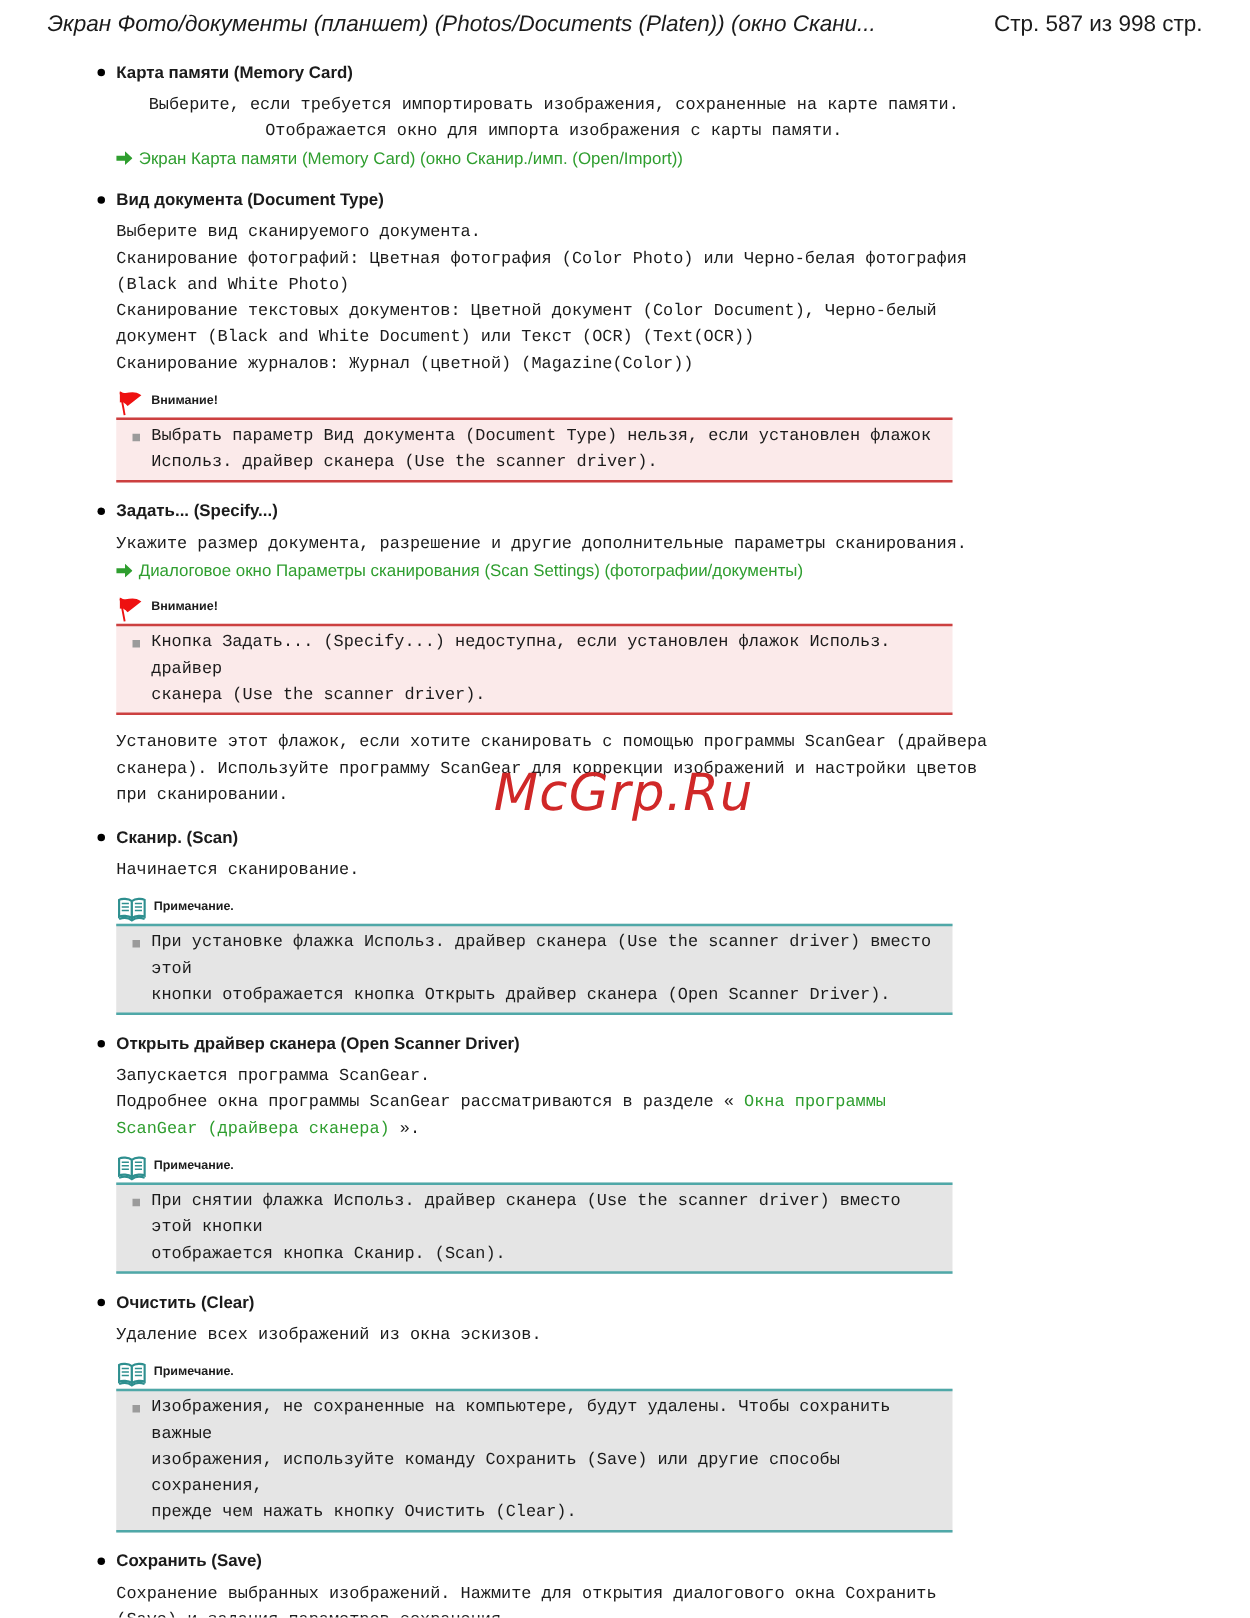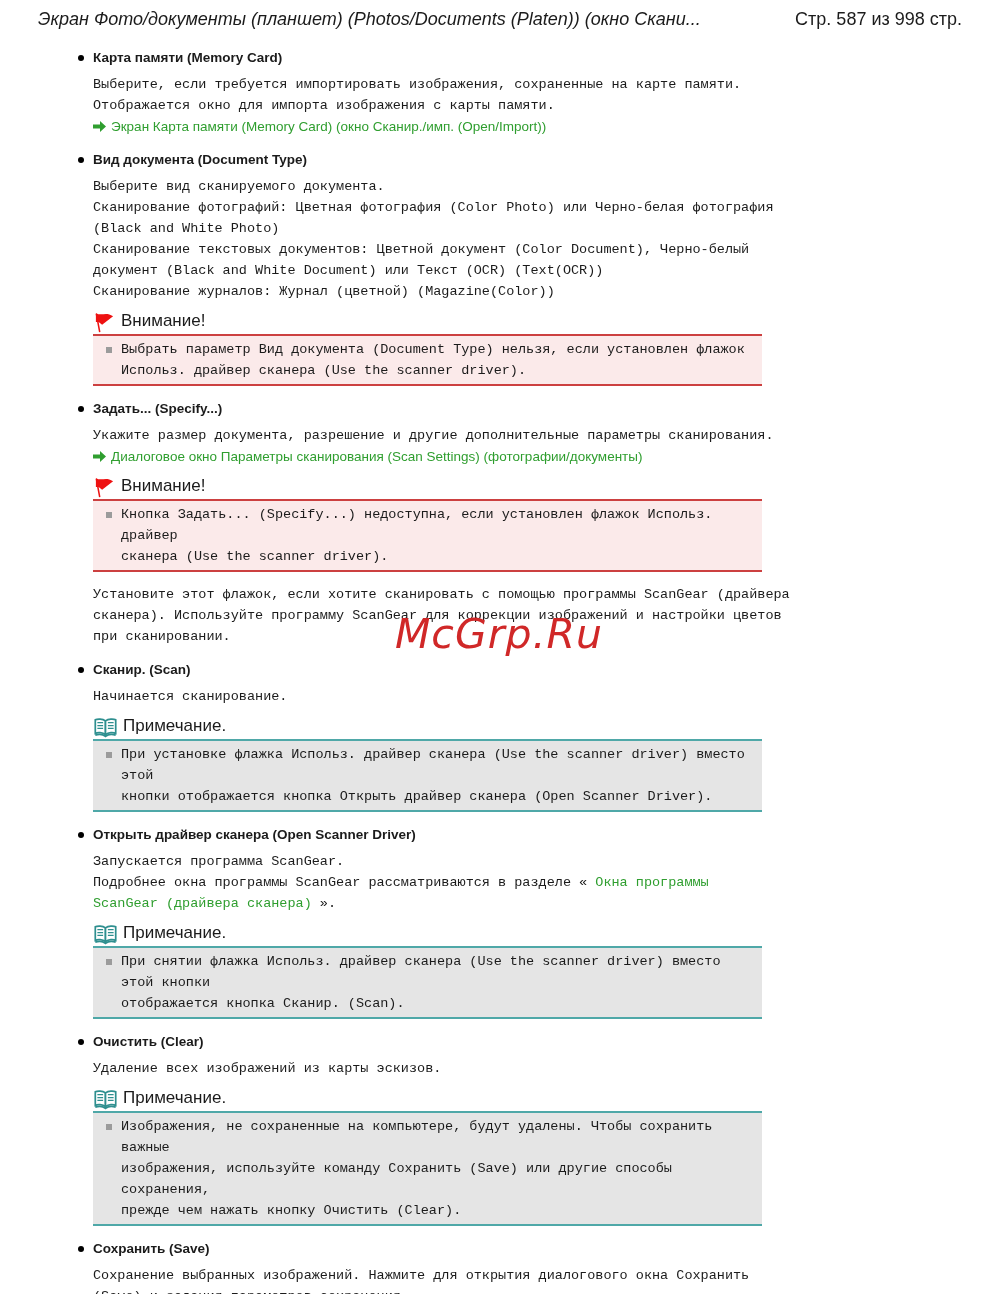--- a/index.html
+++ b/index.html
@@ -21,30 +21,30 @@
     position:relative;
   }
   .page-header{
     display:flex;justify-content:space-between;align-items:baseline;
     padding:8px 38px 0 38px;font-size:18px;line-height:22px;white-space:nowrap;
   }
   .page-header .title{overflow:hidden;font-style:italic;}
   .page-header .page-info{margin-left:16px;}
   .content{padding-top:2px;}
   .section{margin:12px 0 0 78px;}
-  .section.first{margin-top:15px;}
+  .section.first{margin-top:15px;text-align:center;}
   .sec-heading{display:flex;font-weight:bold;font-size:13.5px;line-height:21px;}
   .round-bullet{width:6px;height:6px;border-radius:50%;background:#000;margin:8px 9px 0 0;flex:none;}
   .sec-body{margin:6px 0 0 15px;font-size:13.5px;line-height:21px;max-width:700px;}
   .body-text{white-space:pre-line;margin:0;font-family:Liberation Mono, monospace;}
   .link-row{display:flex;align-items:flex-start;}
   .arrow-icon{flex:none;margin:5px 5px 0 0;display:inline-block;line-height:0;}
   a.green-link{color:var(--link-green);text-decoration:none;white-space:pre-line;cursor:pointer;}
   .callout{margin-top:9px;}
-  .callout-title{display:flex;align-items:flex-end;font-weight:normal;font-size:17px;line-height:20px;}
+  .callout-title{display:flex;align-items:flex-end;font-weight:bold;font-size:10px;line-height:20px;}
   .callout-title .c-icon{flex:none;margin:0 5px -2px 0;line-height:0;}
   .callout-box{
     margin-top:3px;width:669px;padding:3px 12px;
     border-top:2px solid;border-bottom:2px solid;
     font-size:13.5px;line-height:21px;
   }
   .warning .callout-box{background:var(--warning-bg);border-color:var(--warning-red);}
   .note .callout-box{background:#e5e5e5;border-color:var(--note-teal);}
   .box-item{display:flex;}
   .sq-bullet{width:6px;height:6px;background:var(--bullet-gray);margin:8px 9px 0 1px;flex:none;}
@@ -220,21 +220,21 @@
       </div>
     </div>
   </section>
 
   <section class="section">
     <div class="sec-heading">
       <span class="round-bullet"></span>
       <span>Очистить (Clear)</span>
     </div>
     <div class="sec-body">
-      <p class="body-text">Удаление всех изображений из карты эскизов.</p>
+      <p class="body-text">Удаление всех изображений из окна эскизов.</p>
       <div class="callout note">
         <div class="callout-title">
           <span class="c-icon"><svg width="25" height="21" viewBox="0 0 25 22">
                 <use href="#icon-book"></use>
               </svg></span>
           <span>Примечание.</span>
         </div>
         <div class="callout-box">
           <div class="box-item">
             <span class="sq-bullet"></span>

